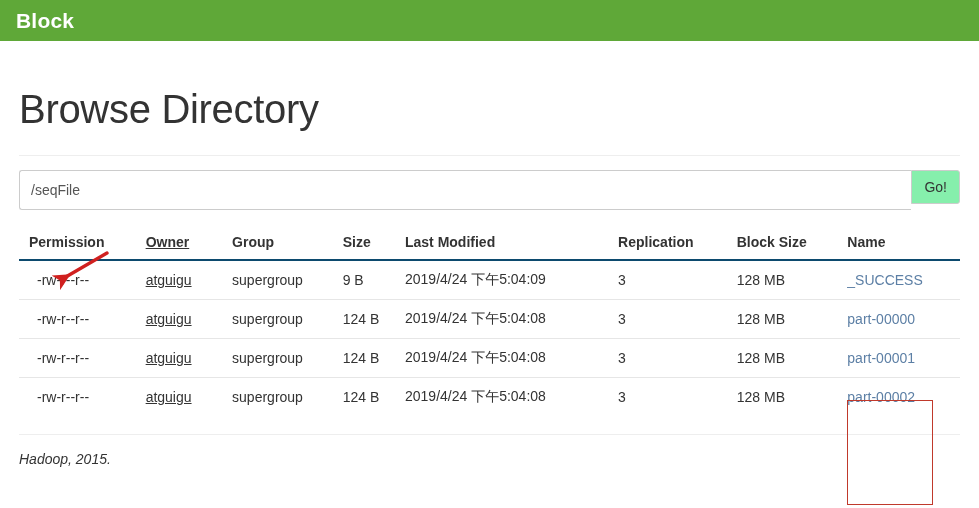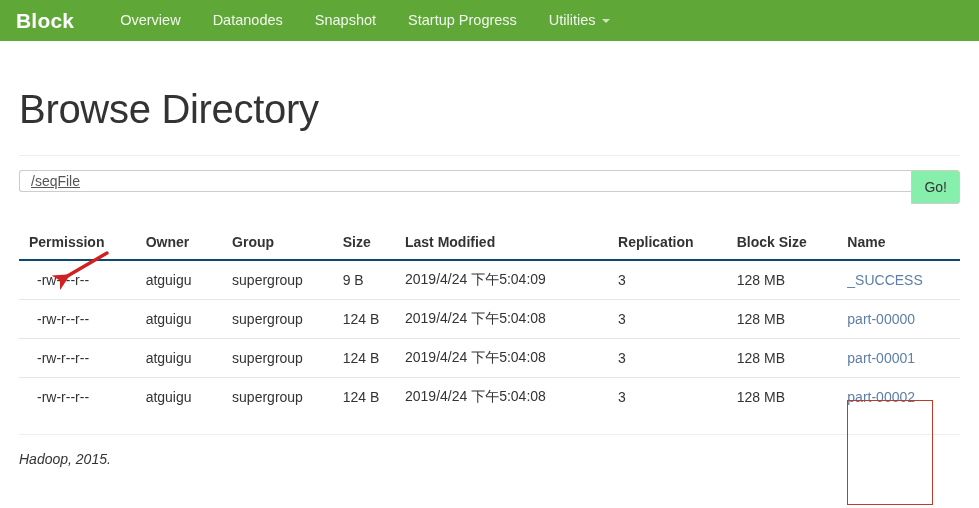--- a/index.html
+++ b/index.html
@@ -72,31 +72,30 @@
   }
 
   
   .input-group {
     display: flex;
     width: 941px;
     height: 34px;
   }
   .path-input {
     flex: 1;
-    height: 22px;
+    height: 40px;
     border: 1px solid #cccccc;
     border-right: none;
     border-radius: 3px 0 0 3px;
     padding: 0 11px;
     font-size: 14px;
     color: #555555;
     font-family: "Liberation Sans", "DejaVu Sans", sans-serif;
     background: #ffffff;
     outline: none;
-    text-decoration: underline;
   }
   .go-btn {
     height: 34px;
     min-width: 48px;
     border: 1px solid #cccccc;
     border-radius: 0 3px 3px 0;
     background: #86efac;
     color: #333333;
     font-size: 14px;
     font-family: "Liberation Sans", "DejaVu Sans", sans-serif;
@@ -132,21 +131,21 @@
   }
   table.files td {
     padding: 10px 8px;
     border-top: 1px solid #e6e6e6;
     color: #333333;
     white-space: nowrap;
     vertical-align: middle;
   }
   table.files tbody tr:first-child td { border-top: none; }
   .col-perm  { width: 118px; padding-left: 10px !important; }
-  .col-owner { width: 86px; }
+  .col-owner { width: 86px; text-decoration: underline; }
   .col-group { width: 110px; }
   .col-size  { width: 62px; }
   .col-mod   { width: 212px; }
   .col-repl  { width: 118px; }
   .col-block { width: 110px; }
   .col-name  { width: 120px; }
   td.col-perm { padding-left: 18px !important; }
   .file-link {
     color: #5c7fa5;
     text-decoration: none;
@@ -176,38 +175,20 @@
     color: #333333;
     padding-top: 16px;
     font-style: italic;
   }
 </style>
 </head>
 <body>
 
 <div class="navbar">
   <div class="brand">Block</div>
-  <div class="nav-links">
-    <div class="nav-item">
-      <span>Overview</span>
-    </div>
-    <div class="nav-item">
-      <span>Datanodes</span>
-    </div>
-    <div class="nav-item">
-      <span>Snapshot</span>
-    </div>
-    <div class="nav-item">
-      <span>Startup Progress</span>
-    </div>
-    <div class="nav-item">
-      <span>Utilities</span>
-      <span class="caret"></span>
-    </div>
-  </div>
 </div>
 
 <div class="container">
 
   <h1 class="page-title">Browse Directory</h1>
 
   <hr class="rule">
 
   <div class="input-group">
     <input class="path-input" type="text" value="/seqFile" style="">

